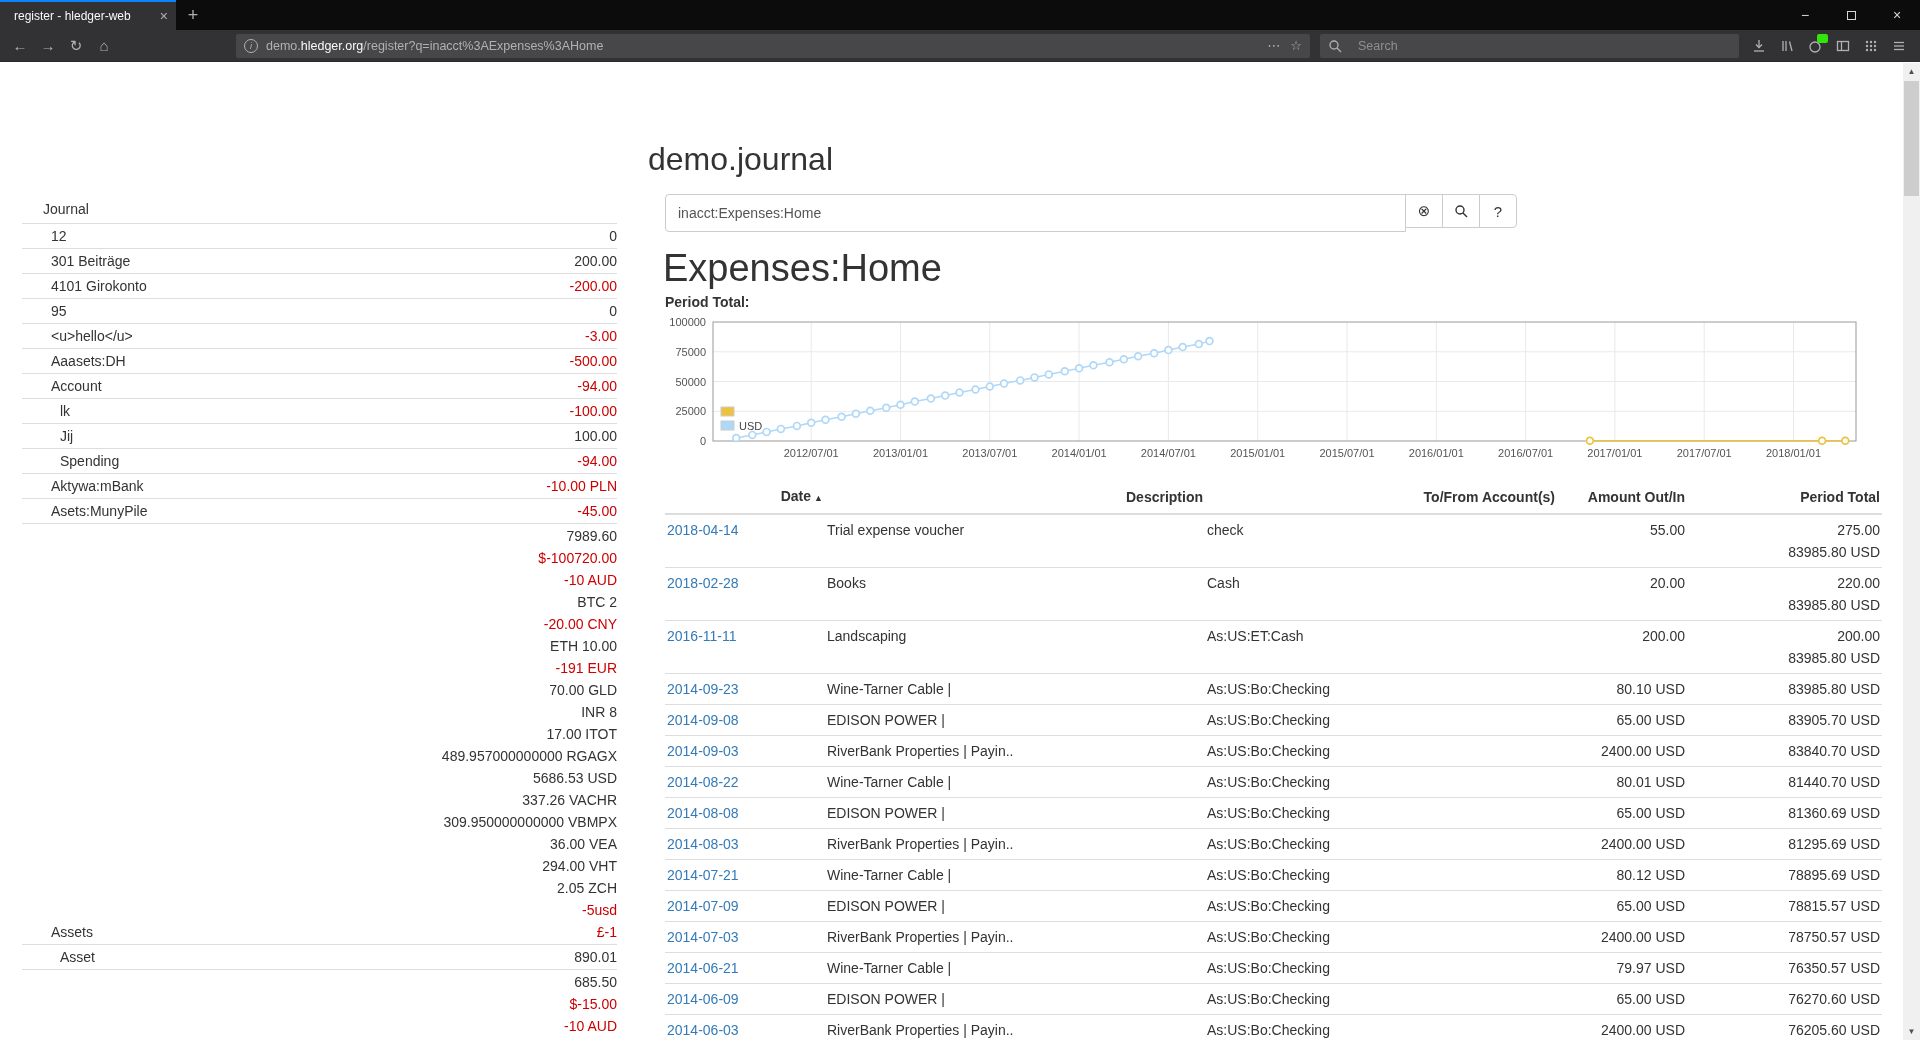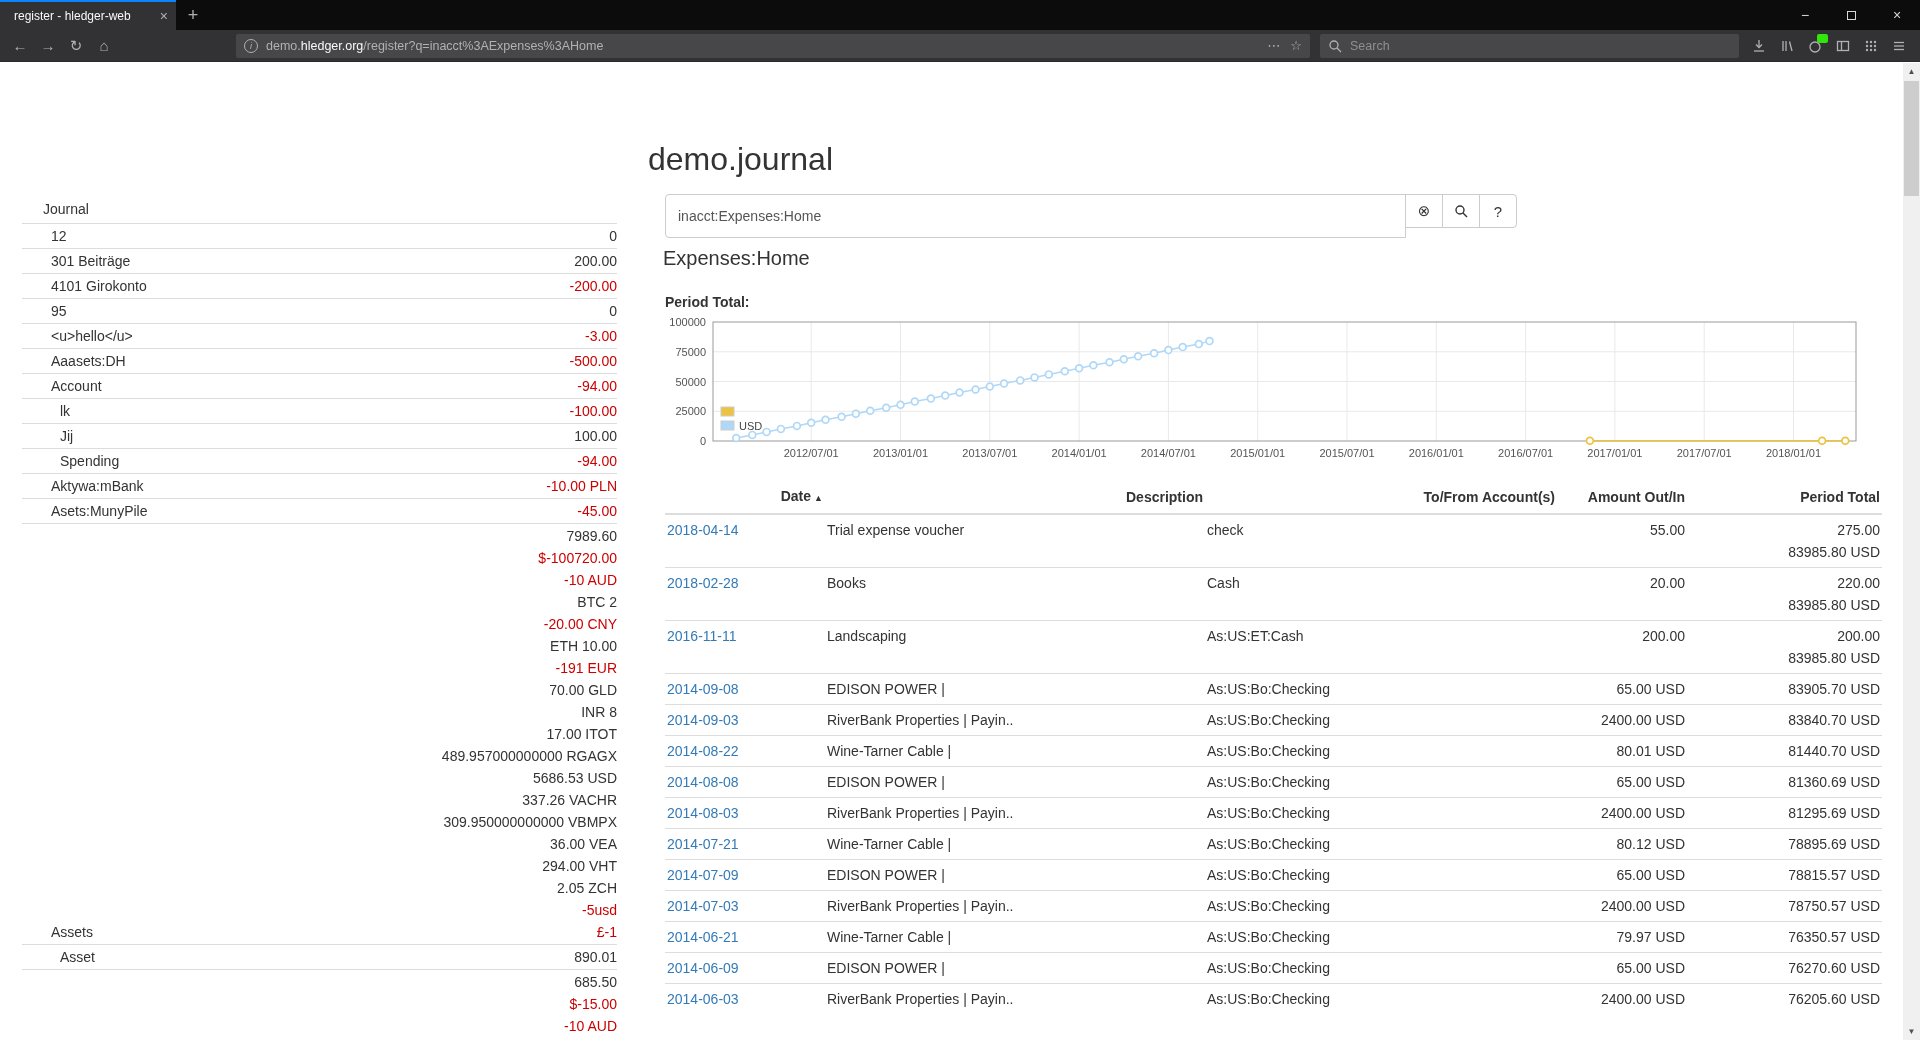--- a/index.html
+++ b/index.html
@@ -27,21 +27,21 @@
   .urlbar { height:24px; width:1074px; margin-left:118px; background:#474749; border-radius:2px;
     display:flex; align-items:center; padding:0 8px; font-size:12.5px; color:#b1b1b3; }
   .info-icon { width:14px; height:14px; border:1px solid #b1b1b3; border-radius:50%;
     display:flex; align-items:center; justify-content:center; font-size:9px; font-style:italic;
     color:#b1b1b3; flex:none; }
   .url-text { flex:1; margin-left:8px; white-space:nowrap; overflow:hidden; }
   .url-domain { color:#f9f9fa; }
   .url-overflow { margin:0 10px 0 6px; font-size:13px; }
   .url-star { font-size:13px; }
   .searchbar { height:24px; width:419px; margin-left:10px; background:#474749; border-radius:2px;
-    display:flex; align-items:center; gap:8px; padding:0 8px; font-size:12.5px; color:#8f8f92; }
+    display:flex; align-items:center; gap:16px; padding:0 8px; font-size:12.5px; color:#8f8f92; }
   .tb-icons { display:flex; align-items:center; margin-left:8px; gap:4px; }
   .tb-icon { width:24px; height:24px; display:flex; align-items:center; justify-content:center;
     position:relative; color:#b1b1b3; }
   .badge { position:absolute; top:0; right:-1px; width:11px; height:9px; background:#30e60b;
     border-radius:2px; }
   svg.icon { stroke:#b1b1b3; fill:none; stroke-width:1.3; }
 
   
   .content { position:absolute; top:63px; left:0; width:1920px; height:977px;
     background:#fff; color:#333; font-size:14px; }
@@ -50,29 +50,29 @@
   .sidebar { position:absolute; left:22px; top:134px; width:595px; }
   .sb-heading { padding:2px 0 3px 21px; line-height:21px; color:#333; }
   .sb-row { display:flex; align-items:flex-end; border-top:1px solid #ddd; padding:1px 0; }
   .sb-name { line-height:22px; color:#333; }
   .ind1 { padding-left:29px; }
   .ind2 { padding-left:38px; }
   .sb-bal { margin-left:auto; text-align:right; line-height:22px; }
   .neg { color:#cc0000; }
 
   .search-group { position:absolute; left:665px; top:131px; display:flex; }
-  .query-input { width:741px; height:44px; border:1px solid #ccc; border-radius:4px 0 0 4px;
+  .query-input { width:741px; height:38px; border:1px solid #ccc; border-radius:4px 0 0 4px;
     padding:0 12px; font-size:14px; color:#555; outline:none;
     font-family:"Liberation Sans","DejaVu Sans",sans-serif; }
   .qbtn { width:38px; height:34px; margin-left:-1px; border:1px solid #ccc; background:#fff;
     color:#333; font-size:15px; display:inline-flex; align-items:center; justify-content:center;
     font-family:"Liberation Sans","DejaVu Sans",sans-serif; }
   .qbtn-last { border-radius:0 4px 4px 0; }
 
-  h2.rh { position:absolute; left:663px; top:184px; font-size:20px; font-weight:500; color:#333; }
+  h2.rh { position:absolute; left:663px; top:184px; font-size:38px; font-weight:500; color:#333; }
   .period-label { position:absolute; left:665px; top:231px; font-weight:bold; font-size:14px; }
   svg.chart { position:absolute; left:665px; top:250px; }
   .ctick { font-size:11px; fill:#545454; font-family:"Liberation Sans","DejaVu Sans",sans-serif; }
   .ltext { font-size:11px; fill:#444; font-family:"Liberation Sans","DejaVu Sans",sans-serif; }
 
   table.register { position:absolute; left:665px; top:418px; width:1217px;
     border-collapse:collapse; table-layout:fixed; font-size:14px; }
   table.register th { text-align:right; border-bottom:2px solid #ddd; padding:4px 2px;
     line-height:22px; font-weight:bold; color:#333; }
   table.register td { border-top:1px solid #ddd; padding:4px 2px; line-height:22px;
@@ -427,20 +427,29 @@
           <td><a href="#">2016-11-11</a></td>
           <td>Landscaping</td>
           <td>As:US:ET:Cash</td>
           <td class="r">200.00</td>
           <td class="r">
             <div>200.00</div>
             <div>83985.80 USD</div>
           </td>
         </tr>
         <tr>
+          <td><a href="#">2014-09-23</a></td>
+          <td>Wine-Tarner Cable |</td>
+          <td>As:US:Bo:Checking</td>
+          <td class="r">80.10 USD</td>
+          <td class="r">
+            <div>83985.80 USD</div>
+          </td>
+        </tr>
+        <tr>
           <td><a href="#">2014-09-08</a></td>
           <td>EDISON POWER |</td>
           <td>As:US:Bo:Checking</td>
           <td class="r">65.00 USD</td>
           <td class="r">
             <div>83905.70 USD</div>
           </td>
         </tr>
         <tr>
           <td><a href="#">2014-09-03</a></td>

